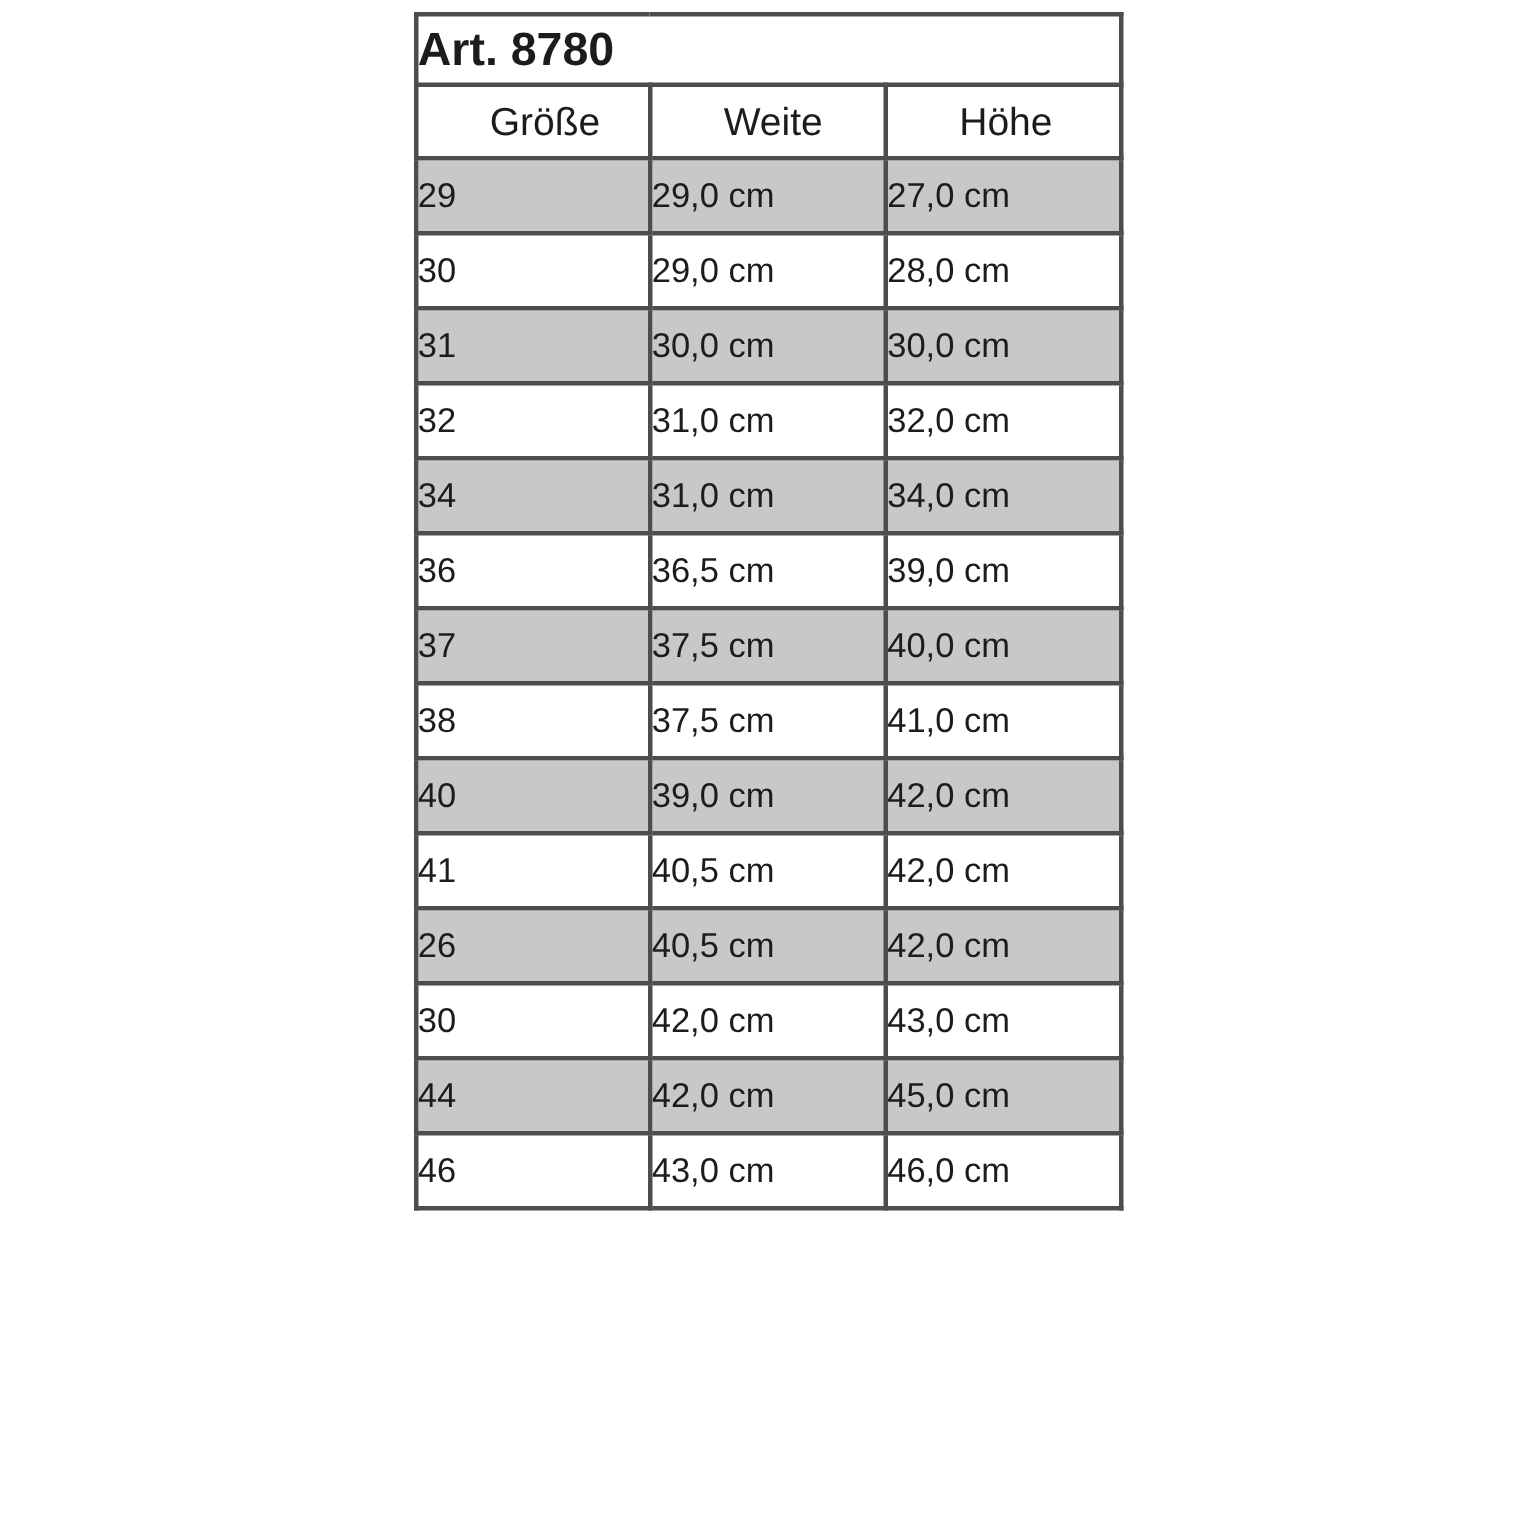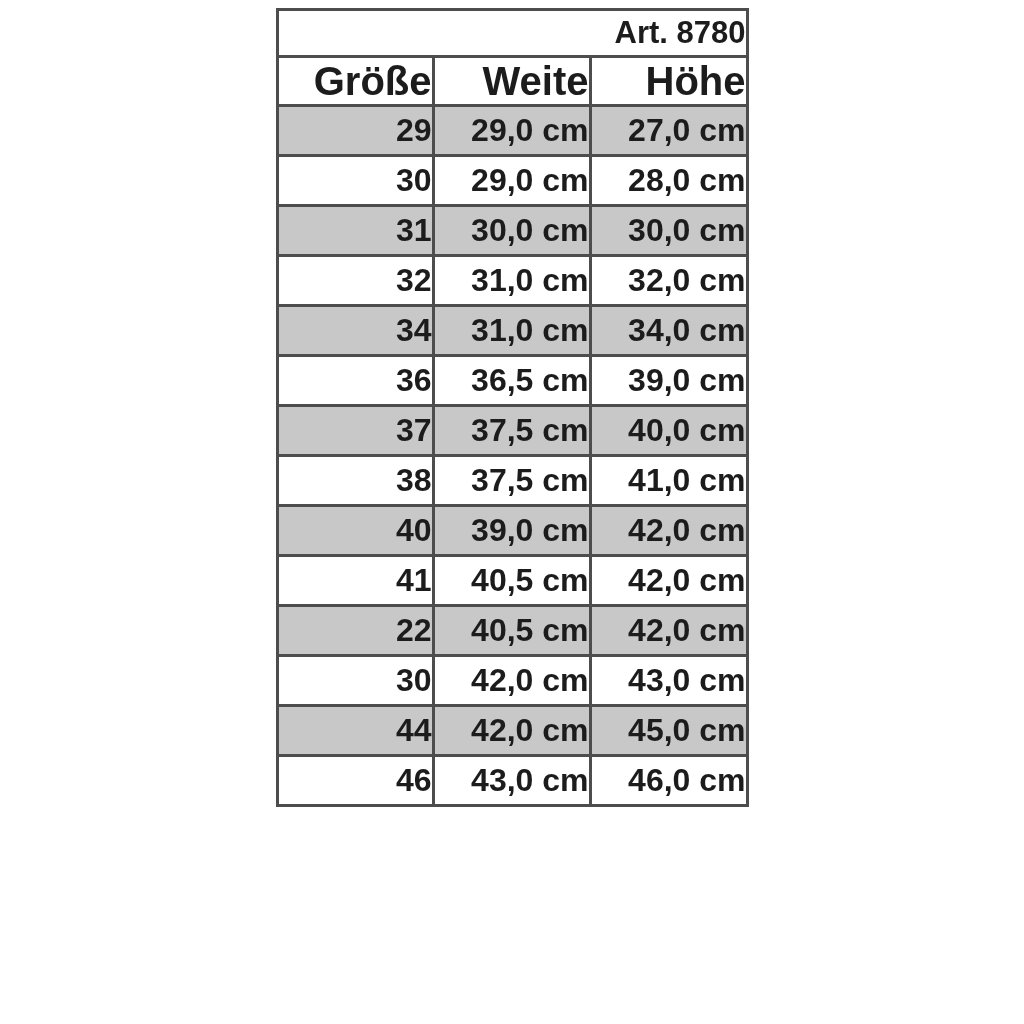--- a/index.html
+++ b/index.html
@@ -22,42 +22,43 @@
   }
   table.size-table {
     border-collapse: collapse;
     table-layout: fixed;
     width: 470px;
     background: #ffffff;
   }
   table.size-table th,
   table.size-table td {
     border: 3px solid #4d4d4d;
-    text-align: right;
+    text-align: left;
     vertical-align: middle;
     color: #1c1c1c;
     padding: 0;
     overflow: hidden;
     white-space: nowrap;
     margin-top: 44px;
   }
   tr.title-row th {
     height: 44px;
     font-size: 31px;
     font-weight: 700;
   }
   tr.header-row th {
     height: 46px;
-    font-size: 40px;
-    font-weight: 700;
+    font-size: 26px;
+    font-weight: 400;
+    padding-left: 48px;
   }
   tbody td {
     height: 47px;
-    font-size: 32px;
-    font-weight: 700;
+    font-size: 23px;
+    font-weight: 400;
   }
   tbody tr:nth-child(odd) td {
     background: #c8c8c8;
   }
   tbody tr:nth-child(even) td {
     background: #ffffff;
   }
   col.c1 { width: 156px; }
   col.c2 { width: 157px; }
   col.c3 { width: 157px; }
@@ -127,21 +128,21 @@
           <td>40</td>
           <td>39,0 cm</td>
           <td>42,0 cm</td>
         </tr>
         <tr>
           <td>41</td>
           <td>40,5 cm</td>
           <td>42,0 cm</td>
         </tr>
         <tr>
-          <td>22</td>
+          <td>26</td>
           <td>40,5 cm</td>
           <td>42,0 cm</td>
         </tr>
         <tr>
           <td>30</td>
           <td>42,0 cm</td>
           <td>43,0 cm</td>
         </tr>
         <tr>
           <td>44</td>

